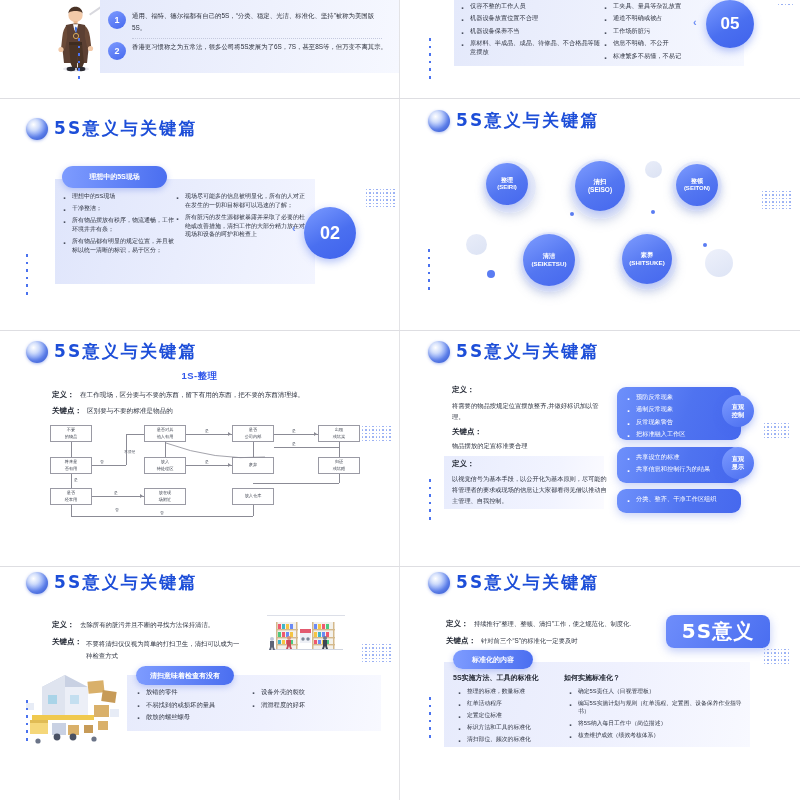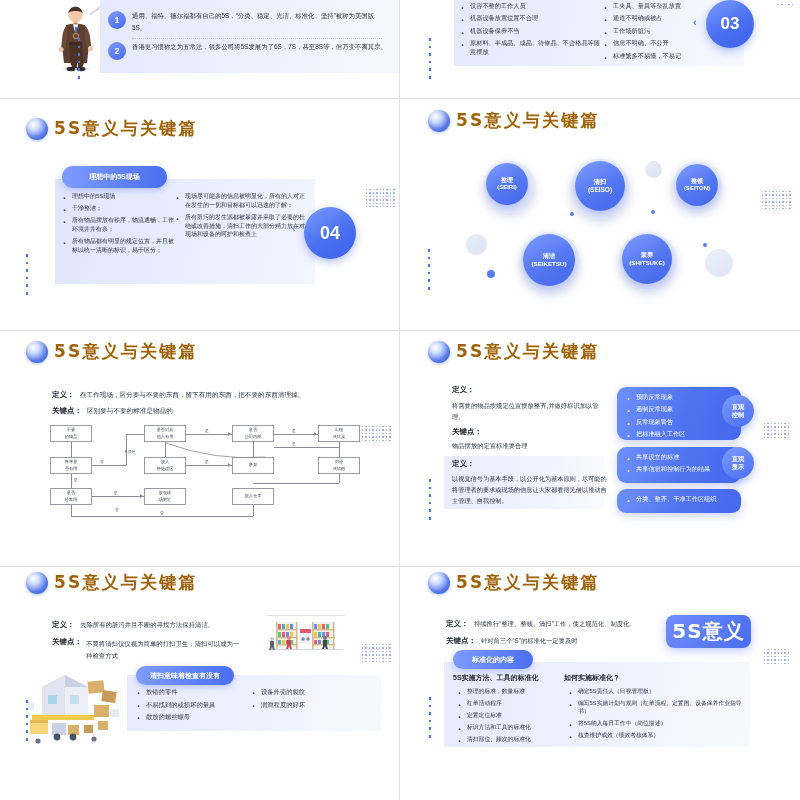--- a/index.html
+++ b/index.html
@@ -16,21 +16,21 @@
 
   
   .hdr { position:absolute; display:flex; align-items:center; gap:6px; }
   .hdr-orb {
     width:22px; height:22px; border-radius:50%;
     background: radial-gradient(circle at 34% 30%, #ffffff 0%, #cfdcfb 26%, #6b8ef5 62%, #3f6ae8 100%);
     box-shadow: 0 1px 3px rgba(80,110,220,.45), inset -2px -3px 5px rgba(40,70,180,.35);
     flex:0 0 auto;
   }
   .hdr-txt {
-    font-size:17px; font-weight:bold; color:#a16207;
+    font-size:17px; font-weight:bold; color:#1d4ed8;
     letter-spacing:2.2px; white-space:nowrap;
     font-family:"DejaVu Sans","Liberation Sans",sans-serif;
   }
   .subtitle {
     position:absolute; text-align:center; width:100%;
     font-size:9.5px; font-weight:bold; color:#3157ea; letter-spacing:.4px;
   }
 
   
   .t { position:absolute; color:#2b2f3a; }
@@ -233,21 +233,21 @@
     <ul class="bl dark" style="position:absolute; left:203px; top:2px; width:135px; font-size:6.2px; color:#2e3340;">
       <li>工夹具、量具等杂乱放置</li>
       <li>通道不明确或被占</li>
       <li>工作场所脏污</li>
       <li>信息不明确、不公开</li>
       <li>标准繁多不易懂，不易记</li>
     </ul>
 
     <div class="chev" style="left:293px; top:16px; font-size:11px;">‹</div>
     <div class="num-badge" style="left:306px; top:0px; width:48px; height:48px; font-size:17px;">
-      <span>03</span>
+      <span>05</span>
     </div>
 
     <div class="dotgrid" style="left:378px; top:4px; grid-template-columns:repeat(5,1.4px);">
       <i></i>
         <i></i>
         <i></i>
         <i></i>
         <i></i>
     </div>
   </div>
@@ -271,21 +271,21 @@
       <li>所有物品都有明显的规定位置，并且被标以统一清晰的标识，易于区分；</li>
     </ul>
 
     <ul class="bl dark" style="position:absolute; left:175px; top:93px; width:130px; font-size:6px; color:#2e3340;">
       <li>现场尽可能多的信息被明显化，所有的人对正在发生的一切和目标都可以迅速的了解；</li>
       <li>所有脏污的发生源都被暴露并采取了必要的杜绝或改善措施，清扫工作的大部分精力放在对现场和设备的呵护和检查上</li>
     </ul>
 
     <div class="chev" style="left:292px; top:123px; font-size:11px;">‹</div>
     <div class="num-badge" style="left:304px; top:108px; width:52px; height:52px; font-size:18px;">
-      <span>04</span>
+      <span>02</span>
     </div>
 
     <div class="dotgrid" style="left:366px; top:90px; grid-template-columns:repeat(9,1.4px);">
       <i></i>
         <i></i>
         <i></i>
         <i></i>
         <i></i>
         <i></i>
         <i></i>
@@ -456,20 +456,21 @@
         <i></i>
         <i></i>
     </div>
   </div>
 
   <div class="slide" style="left:0; top:331px; width:399px; height:235px;">
     <div class="hdr" style="left:26px; top:9px;">
       <div class="hdr-orb"></div>
       <div class="hdr-txt">5S意义与关键篇</div>
     </div>
+    <div class="subtitle" style="left:0; top:39px;">1S-整理</div>
 
     <div class="t b" style="left:52px; top:59px; font-size:7.5px; color:#1f2430;">定义：</div>
     <div class="t" style="left:80px; top:60px; font-size:6.6px; color:#2e3340;">在工作现场，区分要与不要的东西，留下有用的东西，把不要的东西清理掉。</div>
 
     <div class="t b" style="left:52px; top:75px; font-size:7.5px; color:#1f2430;">关键点：</div>
     <div class="t" style="left:87px; top:76px; font-size:6.6px; color:#2e3340;">区别要与不要的标准是物品的</div>
 
     <div class="fc" style="left:0; top:90px; width:399px; height:110px;">
       
       <div class="fc-node" style="left:50px; top:4px; width:42px; height:17px;">
@@ -877,21 +878,21 @@
       <div class="hdr-orb"></div>
       <div class="hdr-txt">5S意义与关键篇</div>
     </div>
 
     <div class="t b" style="left:46px; top:52px; font-size:7.5px; color:#1f2430;">定义：</div>
     <div class="t" style="left:74px; top:53px; font-size:6.3px; color:#2e3340;">持续推行“整理、整顿、清扫”工作，使之规范化、制度化.</div>
 
     <div class="t b" style="left:46px; top:69px; font-size:7.5px; color:#1f2430;">关键点：</div>
     <div class="t" style="left:81px; top:70px; font-size:6.3px; color:#2e3340;">针对前三个“S”的标准化一定要及时</div>
 
-    <div class="big-tag" style="left:266px; top:48px; width:85px; height:33px;">
+    <div class="big-tag" style="left:266px; top:48px; width:104px; height:33px;">
       <span>5S意义</span>
     </div>
 
     <div class="soft-box" style="left:44px; top:95px; width:306px; height:85px;"></div>
     <div class="pill" style="left:53px; top:83px; width:80px; height:19px; font-size:7px;">
       <span>标准化的内容</span>
     </div>
 
     <div class="t b" style="left:53px; top:106px; font-size:7px; color:#1f2430;">5S实施方法、工具的标准化</div>
     <ul class="bl dark" style="position:absolute; left:57px; top:120px; width:105px; font-size:5.8px; color:#2e3340;">

